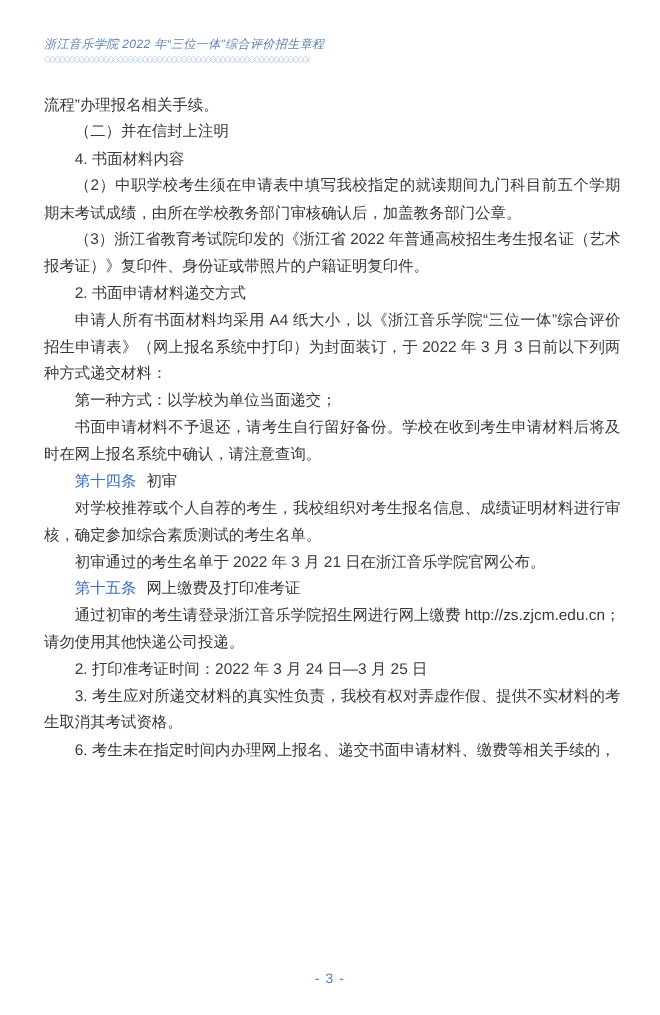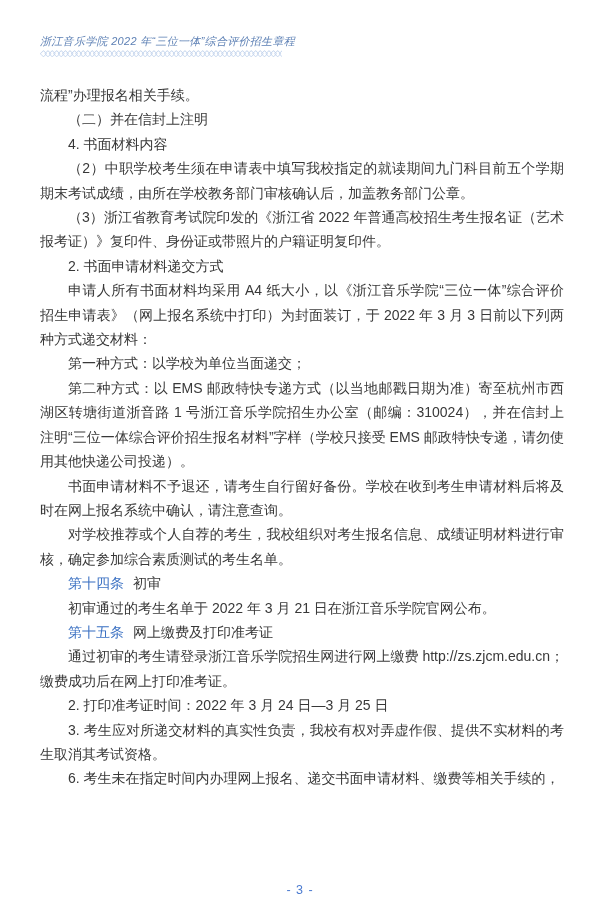--- a/index.html
+++ b/index.html
@@ -94,35 +94,34 @@
 
   <main class="doc-body">
     <p class="para flush">流程”办理报名相关手续。</p>
     <p class="para">（二）并在信封上注明</p>
     <p class="para">4. 书面材料内容</p>
     <p class="para">（2）中职学校考生须在申请表中填写我校指定的就读期间九门科目前五个学期期末考试成绩，由所在学校教务部门审核确认后，加盖教务部门公章。</p>
     <p class="para">（3）浙江省教育考试院印发的《浙江省 2022 年普通高校招生考生报名证（艺术报考证）》复印件、身份证或带照片的户籍证明复印件。</p>
     <p class="para">2. 书面申请材料递交方式</p>
     <p class="para">申请人所有书面材料均采用 A4 纸大小，以《浙江音乐学院“三位一体”综合评价招生申请表》（网上报名系统中打印）为封面装订，于 2022 年 3 月 3 日前以下列两种方式递交材料：</p>
     <p class="para">第一种方式：以学校为单位当面递交；</p>
-    <p class="para">第二种方式：以 EMS 邮政特快专递方式（以当地邮戳日期为准）寄至杭州市西湖区转塘街道浙音路 1 号浙江音乐学院招生办公室（邮编：310024），并在信封上注明“三位一体综合评价招生报名材料”字样（学校只接受 EMS 邮政特快专递，请勿使用其他快递公司投递）。</p>
     <p class="para">书面申请材料不予退还，请考生自行留好备份。学校在收到考生申请材料后将及时在网上报名系统中确认，请注意查询。</p>
-
-    <p class="para">对学校推荐或个人自荐的考生，我校组织对考生报名信息、成绩证明材料进行审核，确定参加综合素质测试的考生名单。</p>
 
     <p class="para">
       <span class="article-no">第十四条</span><span class="article-title">初审</span>
     </p>
+
+    <p class="para">对学校推荐或个人自荐的考生，我校组织对考生报名信息、成绩证明材料进行审核，确定参加综合素质测试的考生名单。</p>
     <p class="para">初审通过的考生名单于 2022 年 3 月 21 日在浙江音乐学院官网公布。</p>
 
     <p class="para">
       <span class="article-no">第十五条</span><span class="article-title">网上缴费及打印准考证</span>
     </p>
 
-    <p class="para break-url">通过初审的考生请登录浙江音乐学院招生网进行网上缴费 http://zs.zjcm.edu.cn；缴费成功后在网上打印准考证。</p>
+    <p class="para break-url">通过初审的考生请登录浙江音乐学院招生网进行网上缴费 http://zs.zjcm.edu.cn；请勿使用其他快递公司投递。</p>
     <p class="para">2. 打印准考证时间：2022 年 3 月 24 日—3 月 25 日</p>
     <p class="para">3. 考生应对所递交材料的真实性负责，我校有权对弄虚作假、提供不实材料的考生取消其考试资格。</p>
     <p class="para">6. 考生未在指定时间内办理网上报名、递交书面申请材料、缴费等相关手续的，</p>
   </main>
 
   <footer class="page-footer">
     <span>- 3 -</span>
   </footer>
 
 </div>

